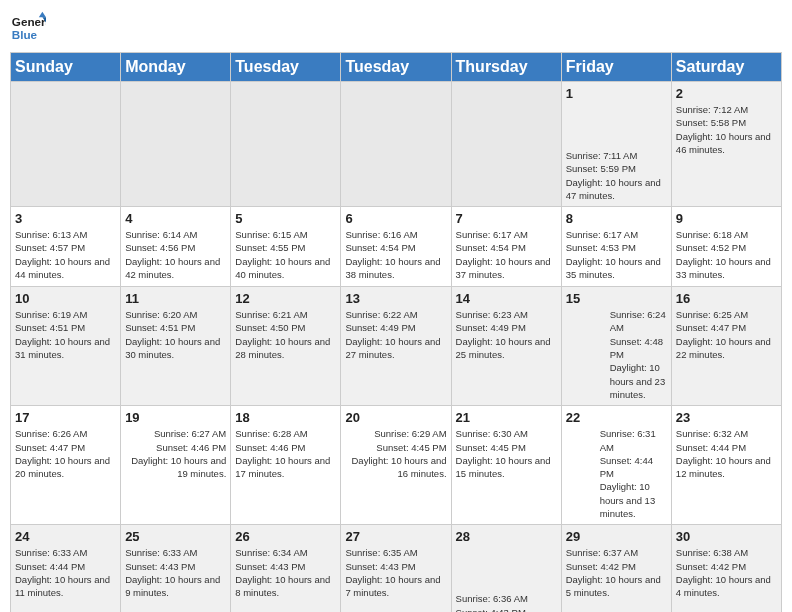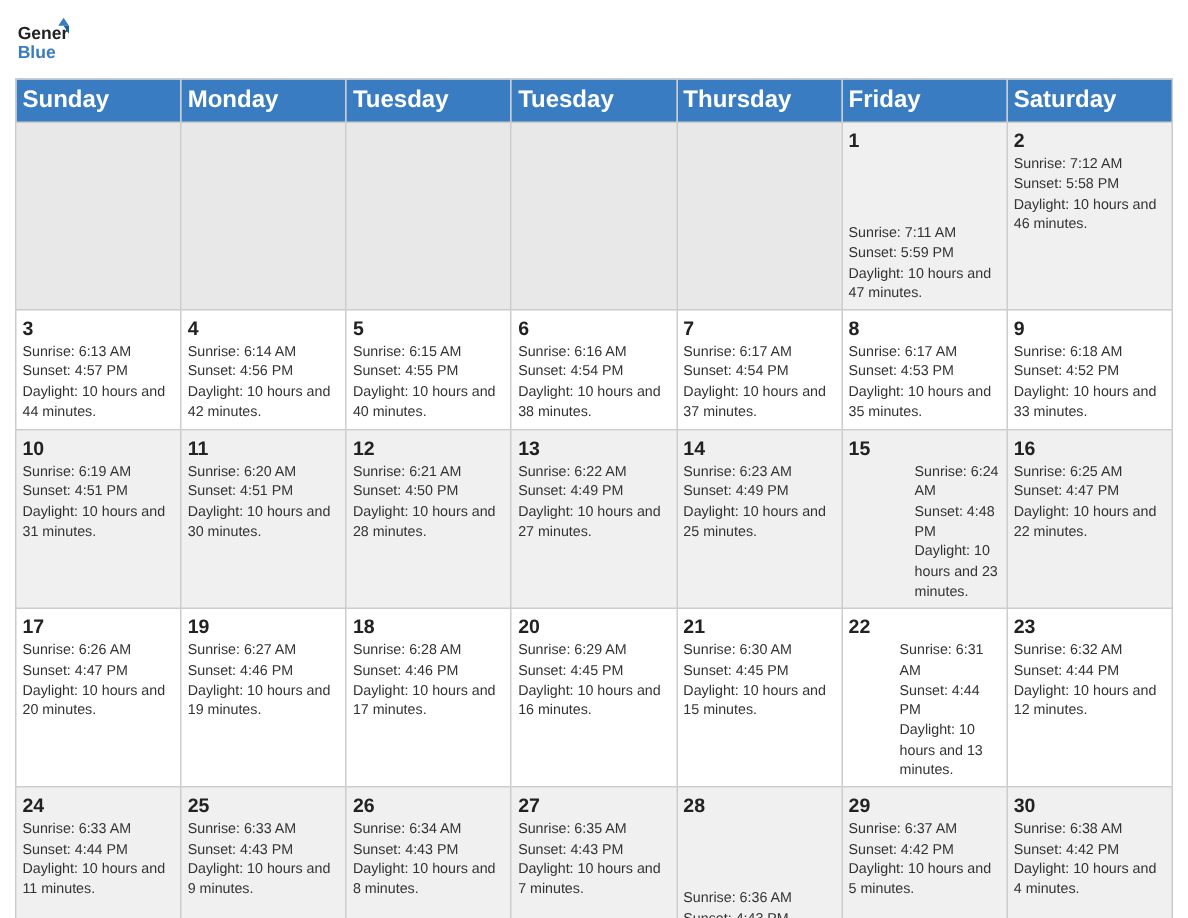--- a/index.html
+++ b/index.html
@@ -221,33 +221,33 @@
       </tr>
       <tr>
         <td>
           <div class="day-number">17</div>
           <div class="day-info" style="white-space: pre-line;">Sunrise: 6:26 AM
 Sunset: 4:47 PM
 Daylight: 10 hours and 20 minutes.</div>
         </td>
         <td>
           <div class="day-number">19</div>
-          <div class="day-info" style="white-space: pre-line;">Sunrise: 6:27 AM
+          <div class="day-info" style="white-space: pre-line; text-align: right;">Sunrise: 6:27 AM
 Sunset: 4:46 PM
 Daylight: 10 hours and 19 minutes.</div>
         </td>
         <td>
           <div class="day-number">18</div>
           <div class="day-info" style="white-space: pre-line;">Sunrise: 6:28 AM
 Sunset: 4:46 PM
 Daylight: 10 hours and 17 minutes.</div>
         </td>
         <td>
           <div class="day-number">20</div>
-          <div class="day-info" style="white-space: pre-line;">Sunrise: 6:29 AM
+          <div class="day-info" style="white-space: pre-line; text-align: right;">Sunrise: 6:29 AM
 Sunset: 4:45 PM
 Daylight: 10 hours and 16 minutes.</div>
         </td>
         <td>
           <div class="day-number">21</div>
           <div class="day-info" style="white-space: pre-line;">Sunrise: 6:30 AM
 Sunset: 4:45 PM
 Daylight: 10 hours and 15 minutes.</div>
         </td>
         <td>

